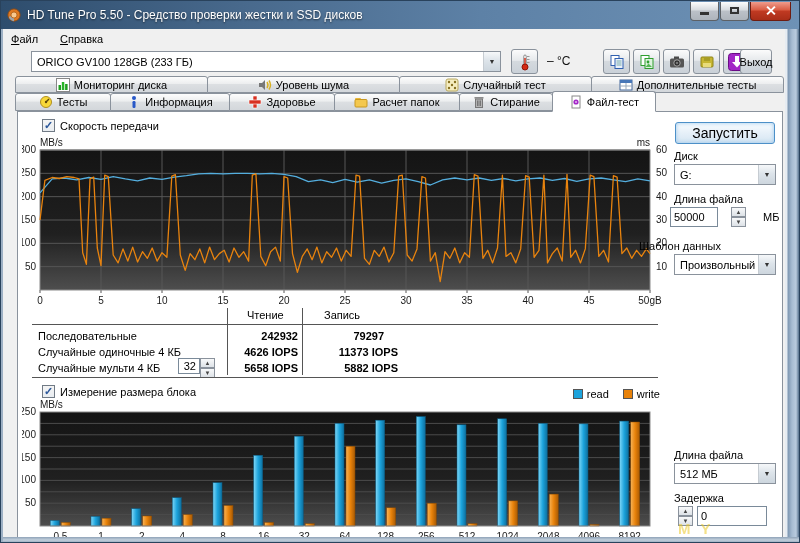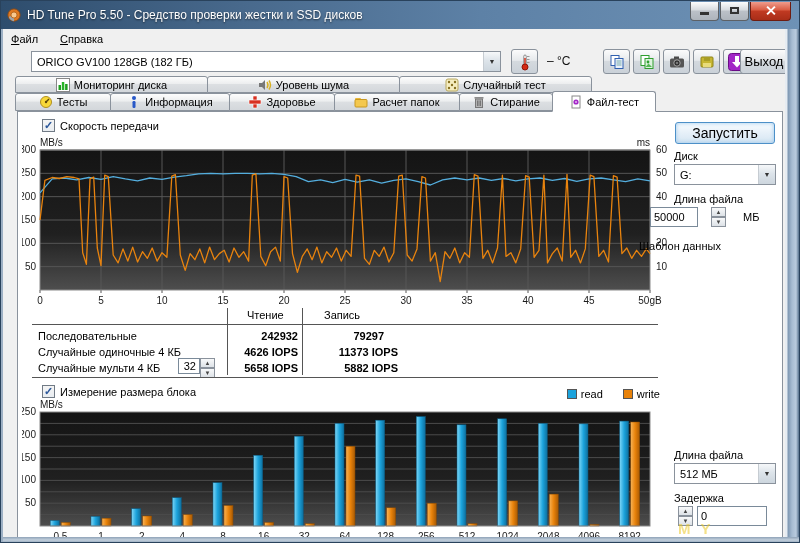--- a/index.html
+++ b/index.html
@@ -34,41 +34,41 @@
   .combo .arw{width:17px;align-self:stretch;border-left:1px solid #c6ccd2;
     background:linear-gradient(#f6f8fa,#dde4ea 45%,#cdd6de);display:flex;align-items:center;justify-content:center;font-size:7px;color:#333;}
   .drive-combo{position:absolute;left:28px;top:3px;width:470px;}
   .tbtn{height:25px;border:1px solid #8a929c;border-radius:3px;
     background:linear-gradient(#fbfbfb,#e6e9ec 45%,#d4d9de 50%,#cad1d8);
     display:flex;align-items:center;justify-content:center;}
   .thermo-btn{position:absolute;left:508px;top:1px;width:27px;}
   .temp-txt{position:absolute;left:544px;top:6px;font-size:12px;color:#111;}
   .iconbtns{position:absolute;left:600px;top:1px;display:flex;gap:3px;}
   .iconbtns .tbtn{width:27px;}
-  .exit-btn{position:absolute;left:737px;top:1px;width:48px;font-size:13px;}
+  .exit-btn{position:absolute;left:737px;top:1px;width:32px;font-size:11px;}
 
   
   .tabs1,.tabs2{position:absolute;left:14px;display:flex;}
   .tabs1{top:75px;height:17px;}
   .tabs2{top:92px;height:18px;}
   .tab{border:1px solid #8a929c;border-radius:3px 3px 0 0;margin-right:-1px;
     background:linear-gradient(#fdfdfd,#eceeef 45%,#dcdfe2 50%,#d3d7db);
     display:flex;align-items:center;justify-content:center;gap:4px;font-size:11px;color:#000;}
   .tab.active{background:#fff;border-bottom:1px solid #fff;height:21px;margin-top:-2px;z-index:6;position:relative;}
   .ticon{display:inline-flex;width:14px;height:14px;}
 
   
   .panel{position:absolute;left:16px;top:110px;width:766px;height:427px;background:#fff;border:1px solid #8a929c;}
 
   .cb{position:absolute;display:flex;align-items:center;gap:5px;font-size:11px;}
   .cb-box{width:13px;height:13px;border:1px solid #707a85;background:linear-gradient(#f4f4f4,#e9edf1);
     display:flex;align-items:center;justify-content:center;font-size:11px;font-weight:bold;color:#2b579a;line-height:1;}
 
   .chartbox{position:absolute;}
-  .legend{position:absolute;display:flex;gap:20px;font-size:11px;align-items:flex-start;}
+  .legend{position:absolute;display:flex;gap:14px;font-size:11px;align-items:flex-start;}
   .lg-item{display:flex;gap:4px;align-items:center;}
   .lg-sw{width:10px;height:10px;border:1px solid #555;}
 
   
   .res{position:absolute;left:14px;top:196px;width:626px;height:70px;font-size:11px;}
   .res-hline{position:absolute;left:0;width:626px;height:0;border-top:1px solid #555;}
   .res-vline{position:absolute;top:0;width:0;height:67px;border-left:1px solid #555;}
   .res-cell{position:absolute;white-space:nowrap;}
   .res-val{font-weight:bold;text-align:right;}
 
@@ -116,21 +116,21 @@
     </div>
   </div>
 
   <div class="menubar">
     <span class="menu-item">Файл</span>
     <span class="menu-item">Справка</span>
   </div>
 
   <div class="toolbar-row">
     <div class="combo drive-combo">
-      <span class="val">ORICO  GV100 128GB (182 ГБ)</span>
+      <span class="val">ORICO  GV100 128GB (233 ГБ)</span>
       <span class="arw">▼</span>
     </div>
     <div class="tbtn thermo-btn">
       <svg width="16" height="18" viewBox="0 0 16 18">
         <rect x="6.8" y="2" width="2.4" height="10" rx="1.2" fill="#fff" stroke="#888"></rect>
         <rect x="7.3" y="5" width="1.4" height="7.5" fill="#d42812"></rect>
         <circle cx="8" cy="14" r="3" fill="#d42812" stroke="#8e1408"></circle>
         <line x1="10" y1="3.5" x2="12.5" y2="3.5" stroke="#999"></line>
         <line x1="10" y1="6.5" x2="12.5" y2="6.5" stroke="#999"></line>
         <line x1="10" y1="9.5" x2="12.5" y2="9.5" stroke="#999"></line>
@@ -206,20 +206,29 @@
     <div class="tab" style="width:193px">
       <svg class="ticon" viewBox="0 0 14 14">
         <rect x="1" y="1" width="12" height="12" rx="2" fill="#f5edc0" stroke="#b8a860"></rect>
         <circle cx="4" cy="4" r="1.2" fill="#887020"></circle>
           <circle cx="10" cy="4" r="1.2" fill="#887020"></circle>
         <circle cx="7" cy="7" r="1.2" fill="#887020"></circle>
           <circle cx="4" cy="10" r="1.2" fill="#887020"></circle>
           <circle cx="10" cy="10" r="1.2" fill="#887020"></circle>
       </svg>
       <span>Случайный тест</span>
+    </div>
+    <div class="tab" style="width:193px">
+      <svg class="ticon" viewBox="0 0 14 14">
+        <rect x="1" y="2" width="12" height="10" fill="#fff" stroke="#44689c"></rect>
+        <rect x="1" y="2" width="12" height="3" fill="#4878b8"></rect>
+        <line x1="1" y1="8" x2="13" y2="8" stroke="#9ab"></line>
+          <line x1="7" y1="5" x2="7" y2="12" stroke="#9ab"></line>
+      </svg>
+      <span>Дополнительные тесты</span>
     </div>
   </div>
 
   <div class="tabs2">
     <div class="tab" style="width:96px">
       <svg class="ticon" viewBox="0 0 14 14">
         <circle cx="7" cy="7" r="5.5" fill="#f8d838" stroke="#b09020"></circle>
         <line x1="7" y1="7" x2="10" y2="4" stroke="#604808" stroke-width="1.5"></line>
         <circle cx="7" cy="7" r="1.2" fill="#604808"></circle>
       </svg>
@@ -470,29 +479,33 @@
 
     <div class="btn-run">
       <span>Запустить</span>
     </div>
     <div class="rp-label" style="left:656px;top:38px;">Диск</div>
     <div class="combo rp-combo" style="left:656px;top:52px;">
       <span class="val">G:</span>
       <span class="arw">▼</span>
     </div>
     <div class="rp-label" style="left:656px;top:81px;">Длина файла</div>
-    <div style="position:absolute;left:632px;top:95px;display:flex;align-items:center;gap:13px;">
+    <div style="position:absolute;left:652px;top:95px;display:flex;align-items:center;gap:13px;">
       <input class="fld" style="width: 48px;" value="50000">
       <span class="ud">
           <b>▲</b>
           <b>▼</b>
         </span>
       <span style="font-size:11px;margin-left:4px;">МБ</span>
     </div>
     <div class="rp-label" style="left:621px;top:128px;">Шаблон данных</div>
+    <div class="combo rp-combo" style="left:656px;top:142px;">
+      <span class="val">Произвольный</span>
+      <span class="arw">▼</span>
+    </div>
 
     <div class="rp-label" style="left:656px;top:337px;">Длина файла</div>
     <div class="combo rp-combo" style="left:656px;top:351px;">
       <span class="val">512 МБ</span>
       <span class="arw">▼</span>
     </div>
     <div class="rp-label" style="left:656px;top:380px;">Задержка</div>
     <div style="position:absolute;left:660px;top:394px;display:flex;align-items:center;">
       <span class="ud">
           <b>▲</b>

